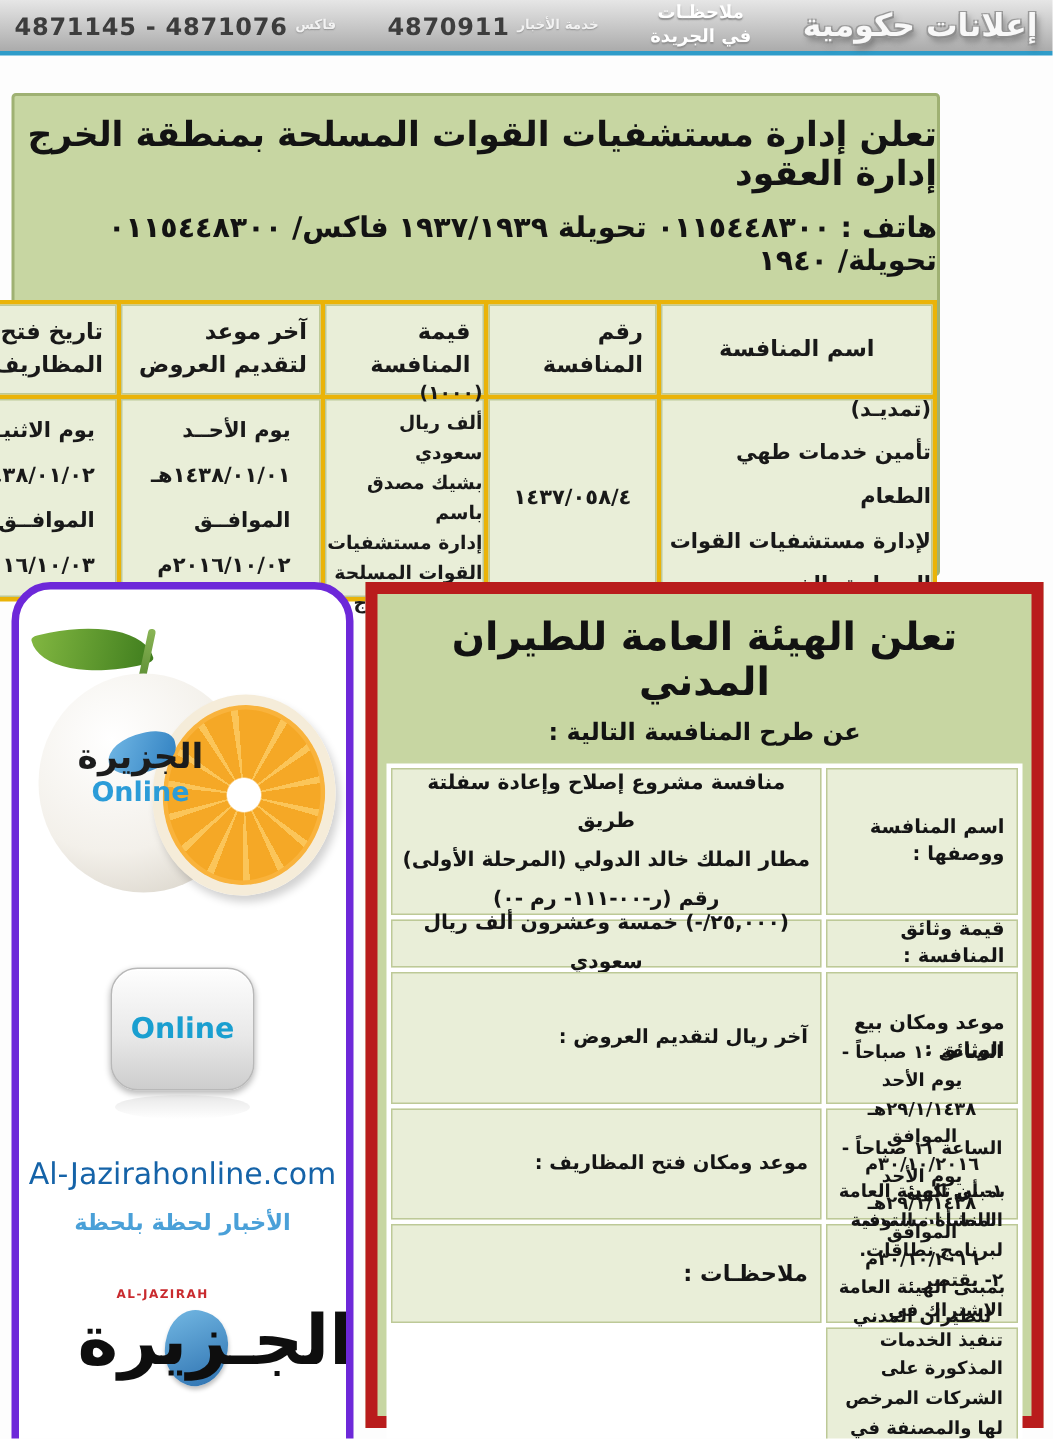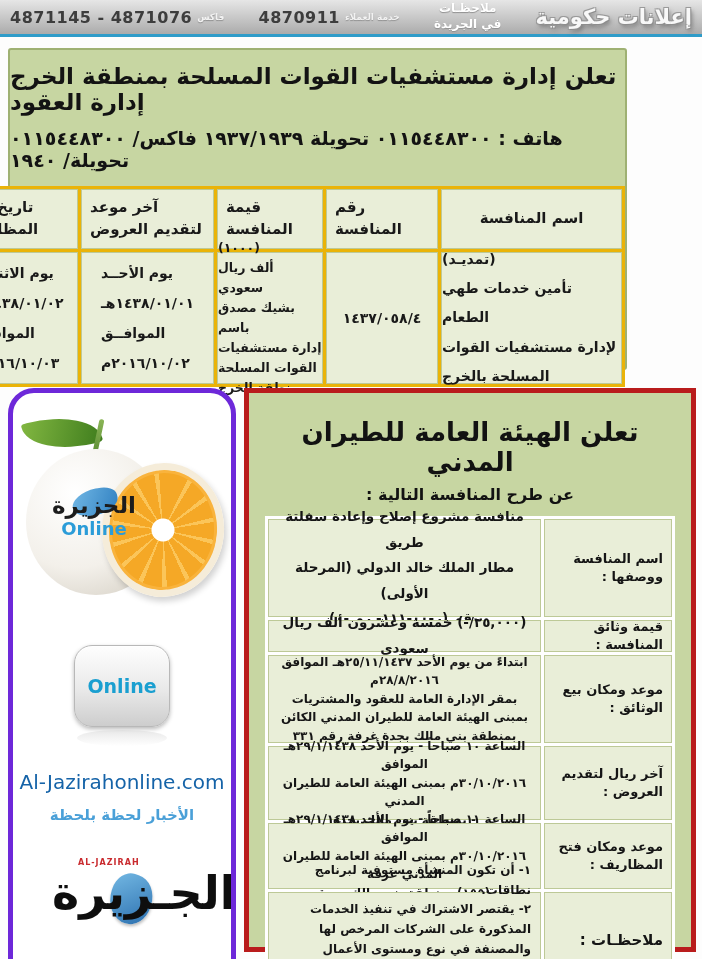--- a/index.html
+++ b/index.html
@@ -30,23 +30,23 @@
   .label-small {
     color:#f2f2f2; font-size:9px; font-weight:bold; text-shadow:0 1px 1px #909090;
   }
   .phone-num {
     font-size:16px; font-weight:bold; color:#3d3d3d; letter-spacing:.5px;
     direction:ltr;
   }
 
   
   .ann1 {
-    position:absolute; left:8px; top:48px; width:619px; height:322px;
+    position:absolute; left:8px; top:62px; width:619px; height:322px;
     background:#c7d6a2; border:2px solid #9fb173; border-radius:3px;
-    text-align:left;
+    text-align:right;
   }
   .ann1-title { margin-top:13px; font-size:23px; font-weight:bold; color:#131313; }
   .ann1-contact { margin-top:12px; font-size:19px; font-weight:bold; color:#131313; }
   .t1 {
     direction:rtl; display:grid;
     grid-template-columns:181px 112px 106px 133px 122px;
     grid-template-rows:60px 132px; gap:3px;
     background:#eab308; padding:3px; width:672px; margin:15px auto 0;
   }
   .t1 .cell {
@@ -118,21 +118,21 @@
     background:linear-gradient(140deg, #74b9e4, #2b6fae);
     border-radius:45% 55% 50% 60%; transform:rotate(18deg);
     box-shadow:1px 2px 3px rgba(0,0,0,.25);
   }
   .np-latin { position:absolute; left:30px; top:4px; font-size:8px; letter-spacing:1px; color:#c92a2e; font-weight:bold; z-index:2; }
   .np-ar { position:absolute; left:4px; top:12px; font-size:46px; font-weight:bold; color:#0e0e0e; z-index:1; }
 
   
   .ann2 {
     position:absolute; left:244px; top:388px; width:452px; height:564px;
-    background:#c7d6a2; border:5px solid #b91c1c; padding:16px;
+    background:#c7d6a2; border:8px solid #b91c1c; padding:6px;
   }
   .ann2-title { text-align:center; font-size:26px; font-weight:bold; color:#121212; margin-top:8px; }
   .ann2-sub   { text-align:center; font-size:16px; font-weight:bold; color:#121212; margin-top:8px; }
   .t2 {
     direction:rtl; display:grid; grid-template-columns:128px 1fr;
     grid-template-rows:98px 32px 88px 74px 66px 96px; gap:3px;
     background:#ffffff; padding:3px; margin-top:12px;
   }
   .t2 .cell {
     background:#e9eed8; border:1px solid #bdc997; color:#151515;
@@ -148,21 +148,21 @@
   .t2 .val-notes { justify-content:flex-start; text-align:right; padding:0 9px; line-height:1.65; }
 </style>
 </head>
 <body>
 
 <div class="topbar">
   <div class="brand">إعلانات حكومية</div>
   <div class="tagline" style="white-space:pre-line">ملاحظـات
 في الجريدة</div>
   <div class="phone-group">
-    <span class="label-small">خدمة العملاء</span>
+    <span class="label-small">خدمة الأخبار</span>
     <span class="phone-num">4870911</span>
   </div>
   <div class="phone-group">
     <span class="label-small">فاكس</span>
     <span class="phone-num">4871145 - 4871076</span>
   </div>
 </div>
 
 <div class="ann1">
   <div class="ann1-title">تعلن إدارة مستشفيات القوات المسلحة بمنطقة الخرج إدارة العقود</div>
@@ -234,24 +234,20 @@
   <div class="t2">
     <div class="cell lbl">اسم المنافسة ووصفها :</div>
     <div class="cell val val-big">منافسة مشروع إصلاح وإعادة سفلتة طريق
 مطار الملك خالد الدولي (المرحلة الأولى)
 رقم (ر-٠٠-١١١- رم -٠)</div>
 
     <div class="cell lbl">قيمة وثائق المنافسة :</div>
     <div class="cell val val-big">(٢٥,٠٠٠/-) خمسة وعشرون ألف ريال سعودي</div>
 
     <div class="cell lbl">موعد ومكان بيع الوثائق :</div>
-    <div class="cell val">ابتداءً من يوم الأحد ٢٥/١١/١٤٣٧هـ الموافق ٢٨/٨/٢٠١٦م
-بمقر الإدارة العامة للعقود والمشتريات
-بمبنى الهيئة العامة للطيران المدني الكائن
-بمنطقة بني مالك بجدة غرفة رقم ٣٣١</div>
 
     <div class="cell lbl">آخر ريال لتقديم العروض :</div>
     <div class="cell val">الساعة ١٠ صباحاً - يوم الأحد ٢٩/١/١٤٣٨هـ الموافق
 ٣٠/١٠/٢٠١٦م بمبنى الهيئة العامة للطيران المدني
 - بمنطقة بني مالك بجدة</div>
 
     <div class="cell lbl">موعد ومكان فتح المظاريف :</div>
     <div class="cell val">الساعة ١١ صباحاً - يوم الأحد ٢٩/١/١٤٣٨هـ الموافق
 ٣٠/١٠/٢٠١٦م بمبنى الهيئة العامة للطيران المدني غرفة
 (١٥٥) بمنطقة بني مالك بجدة</div>

